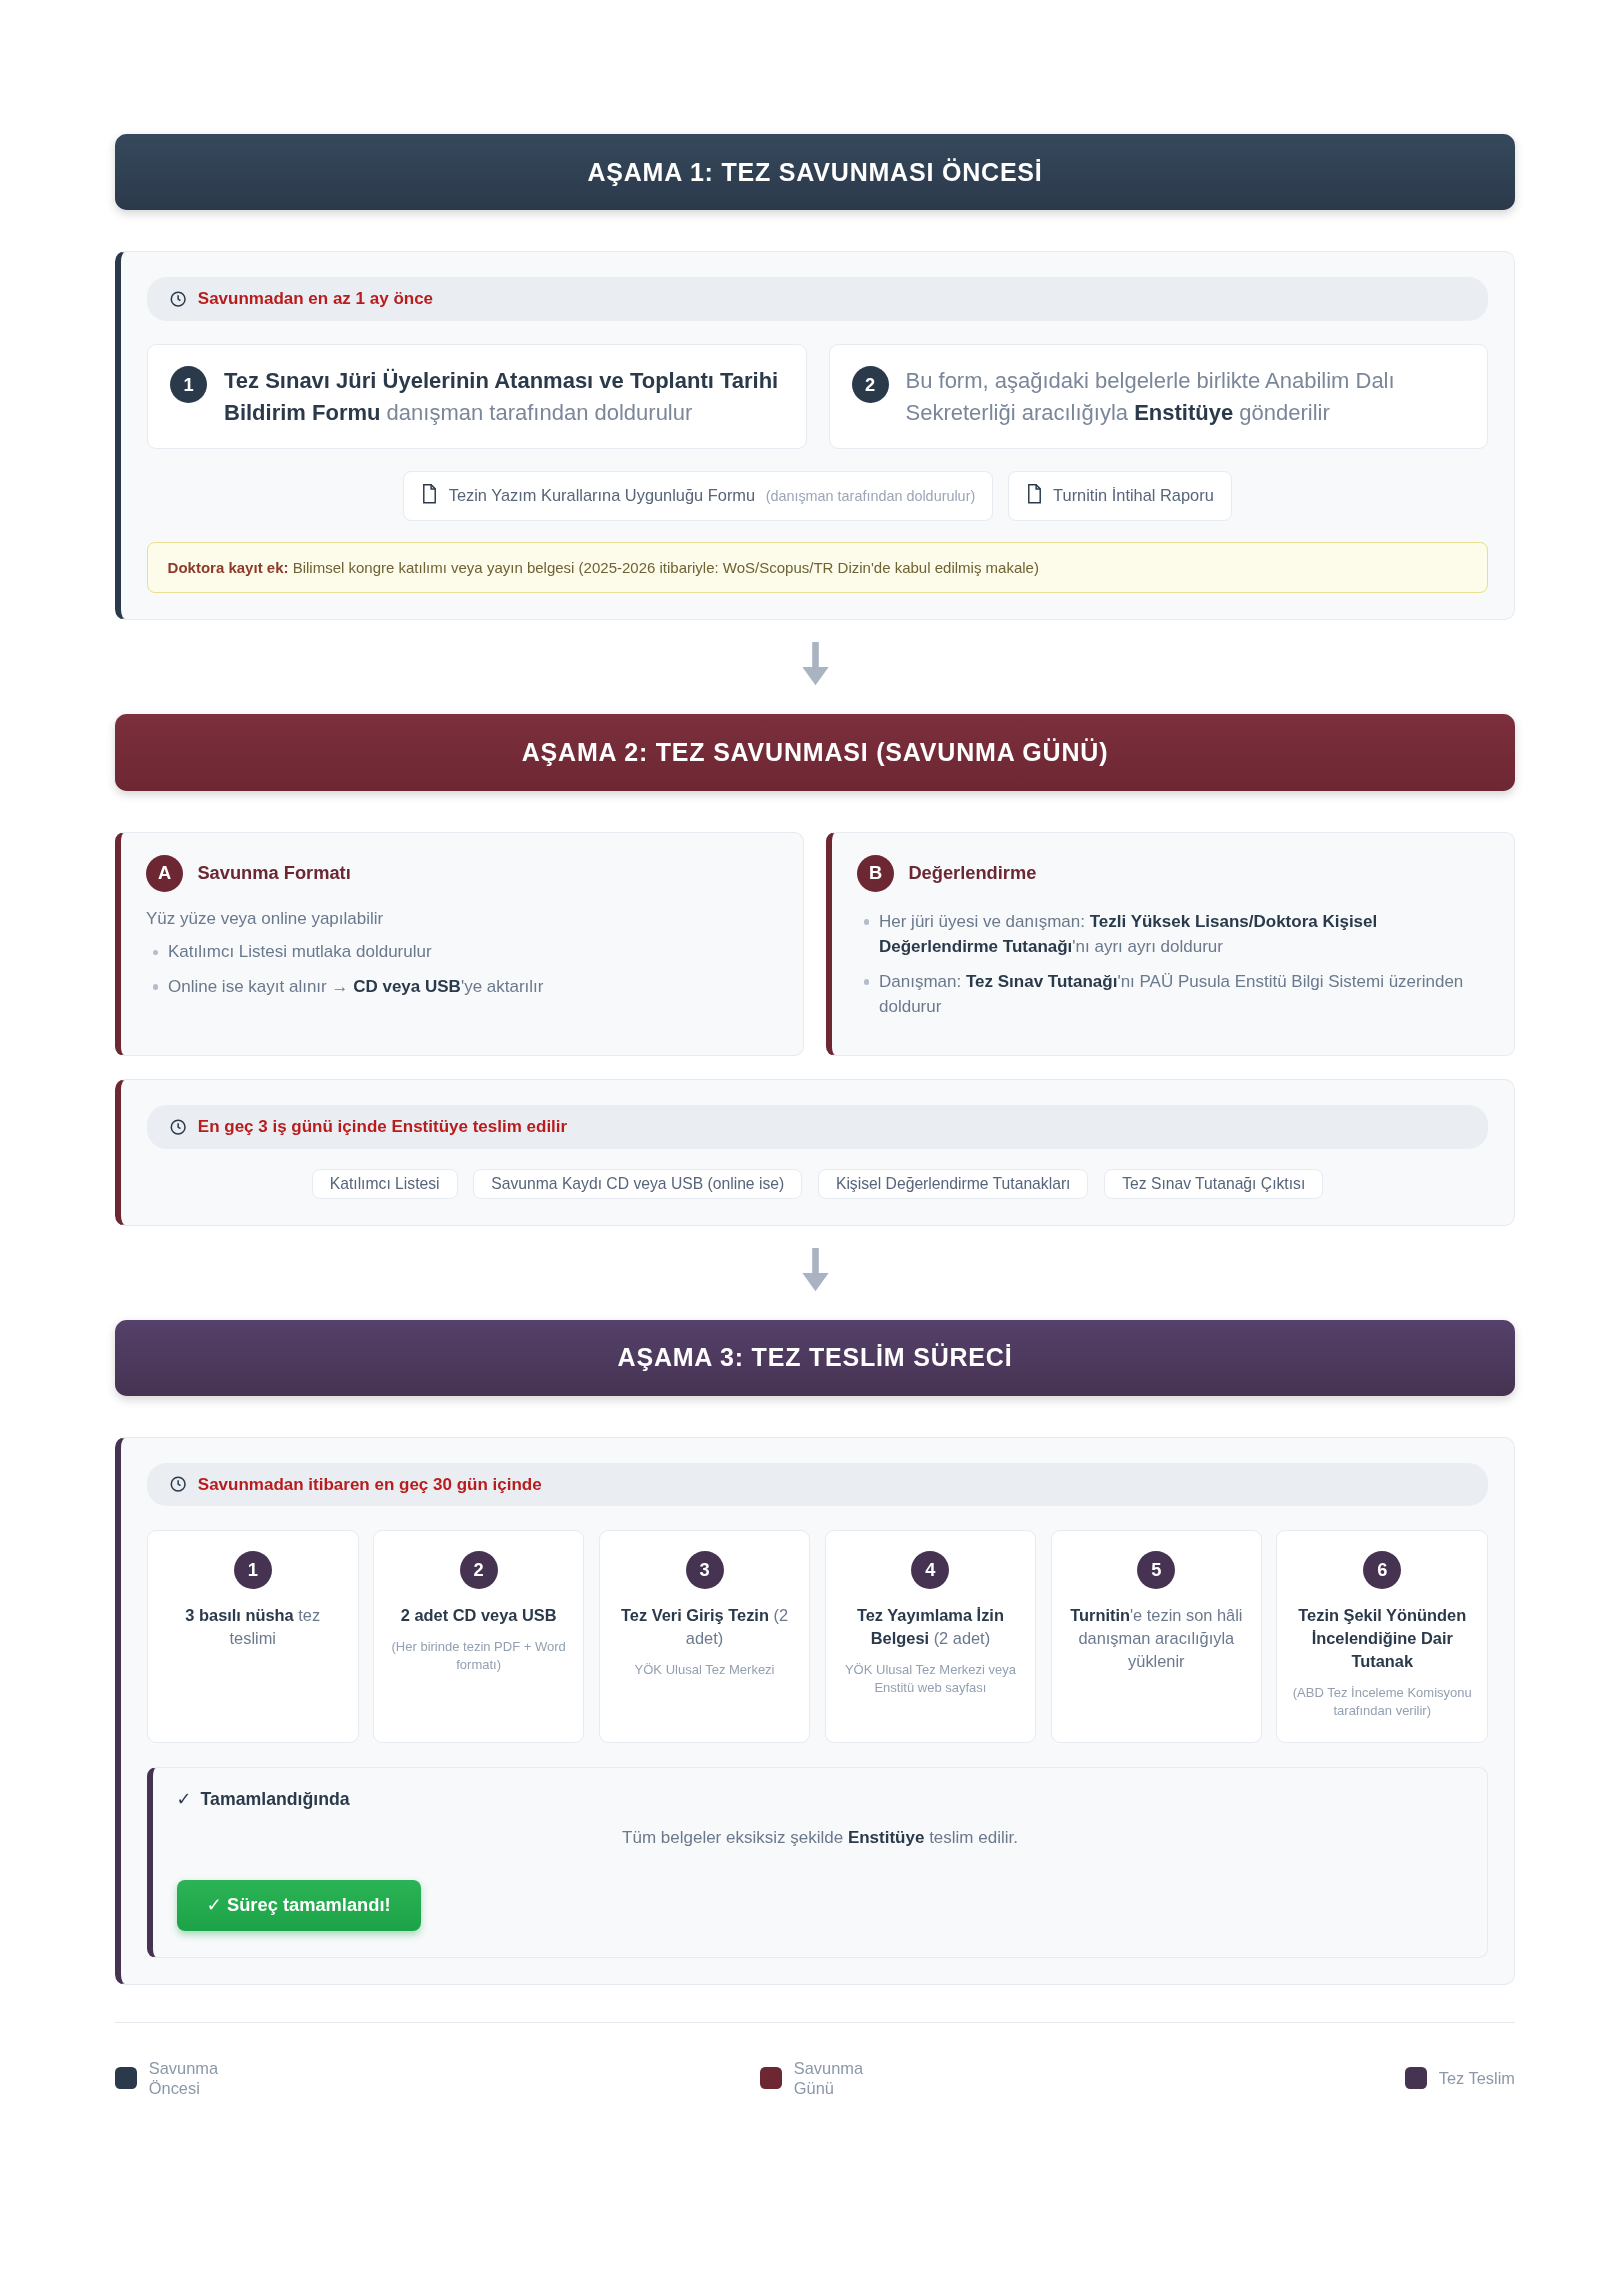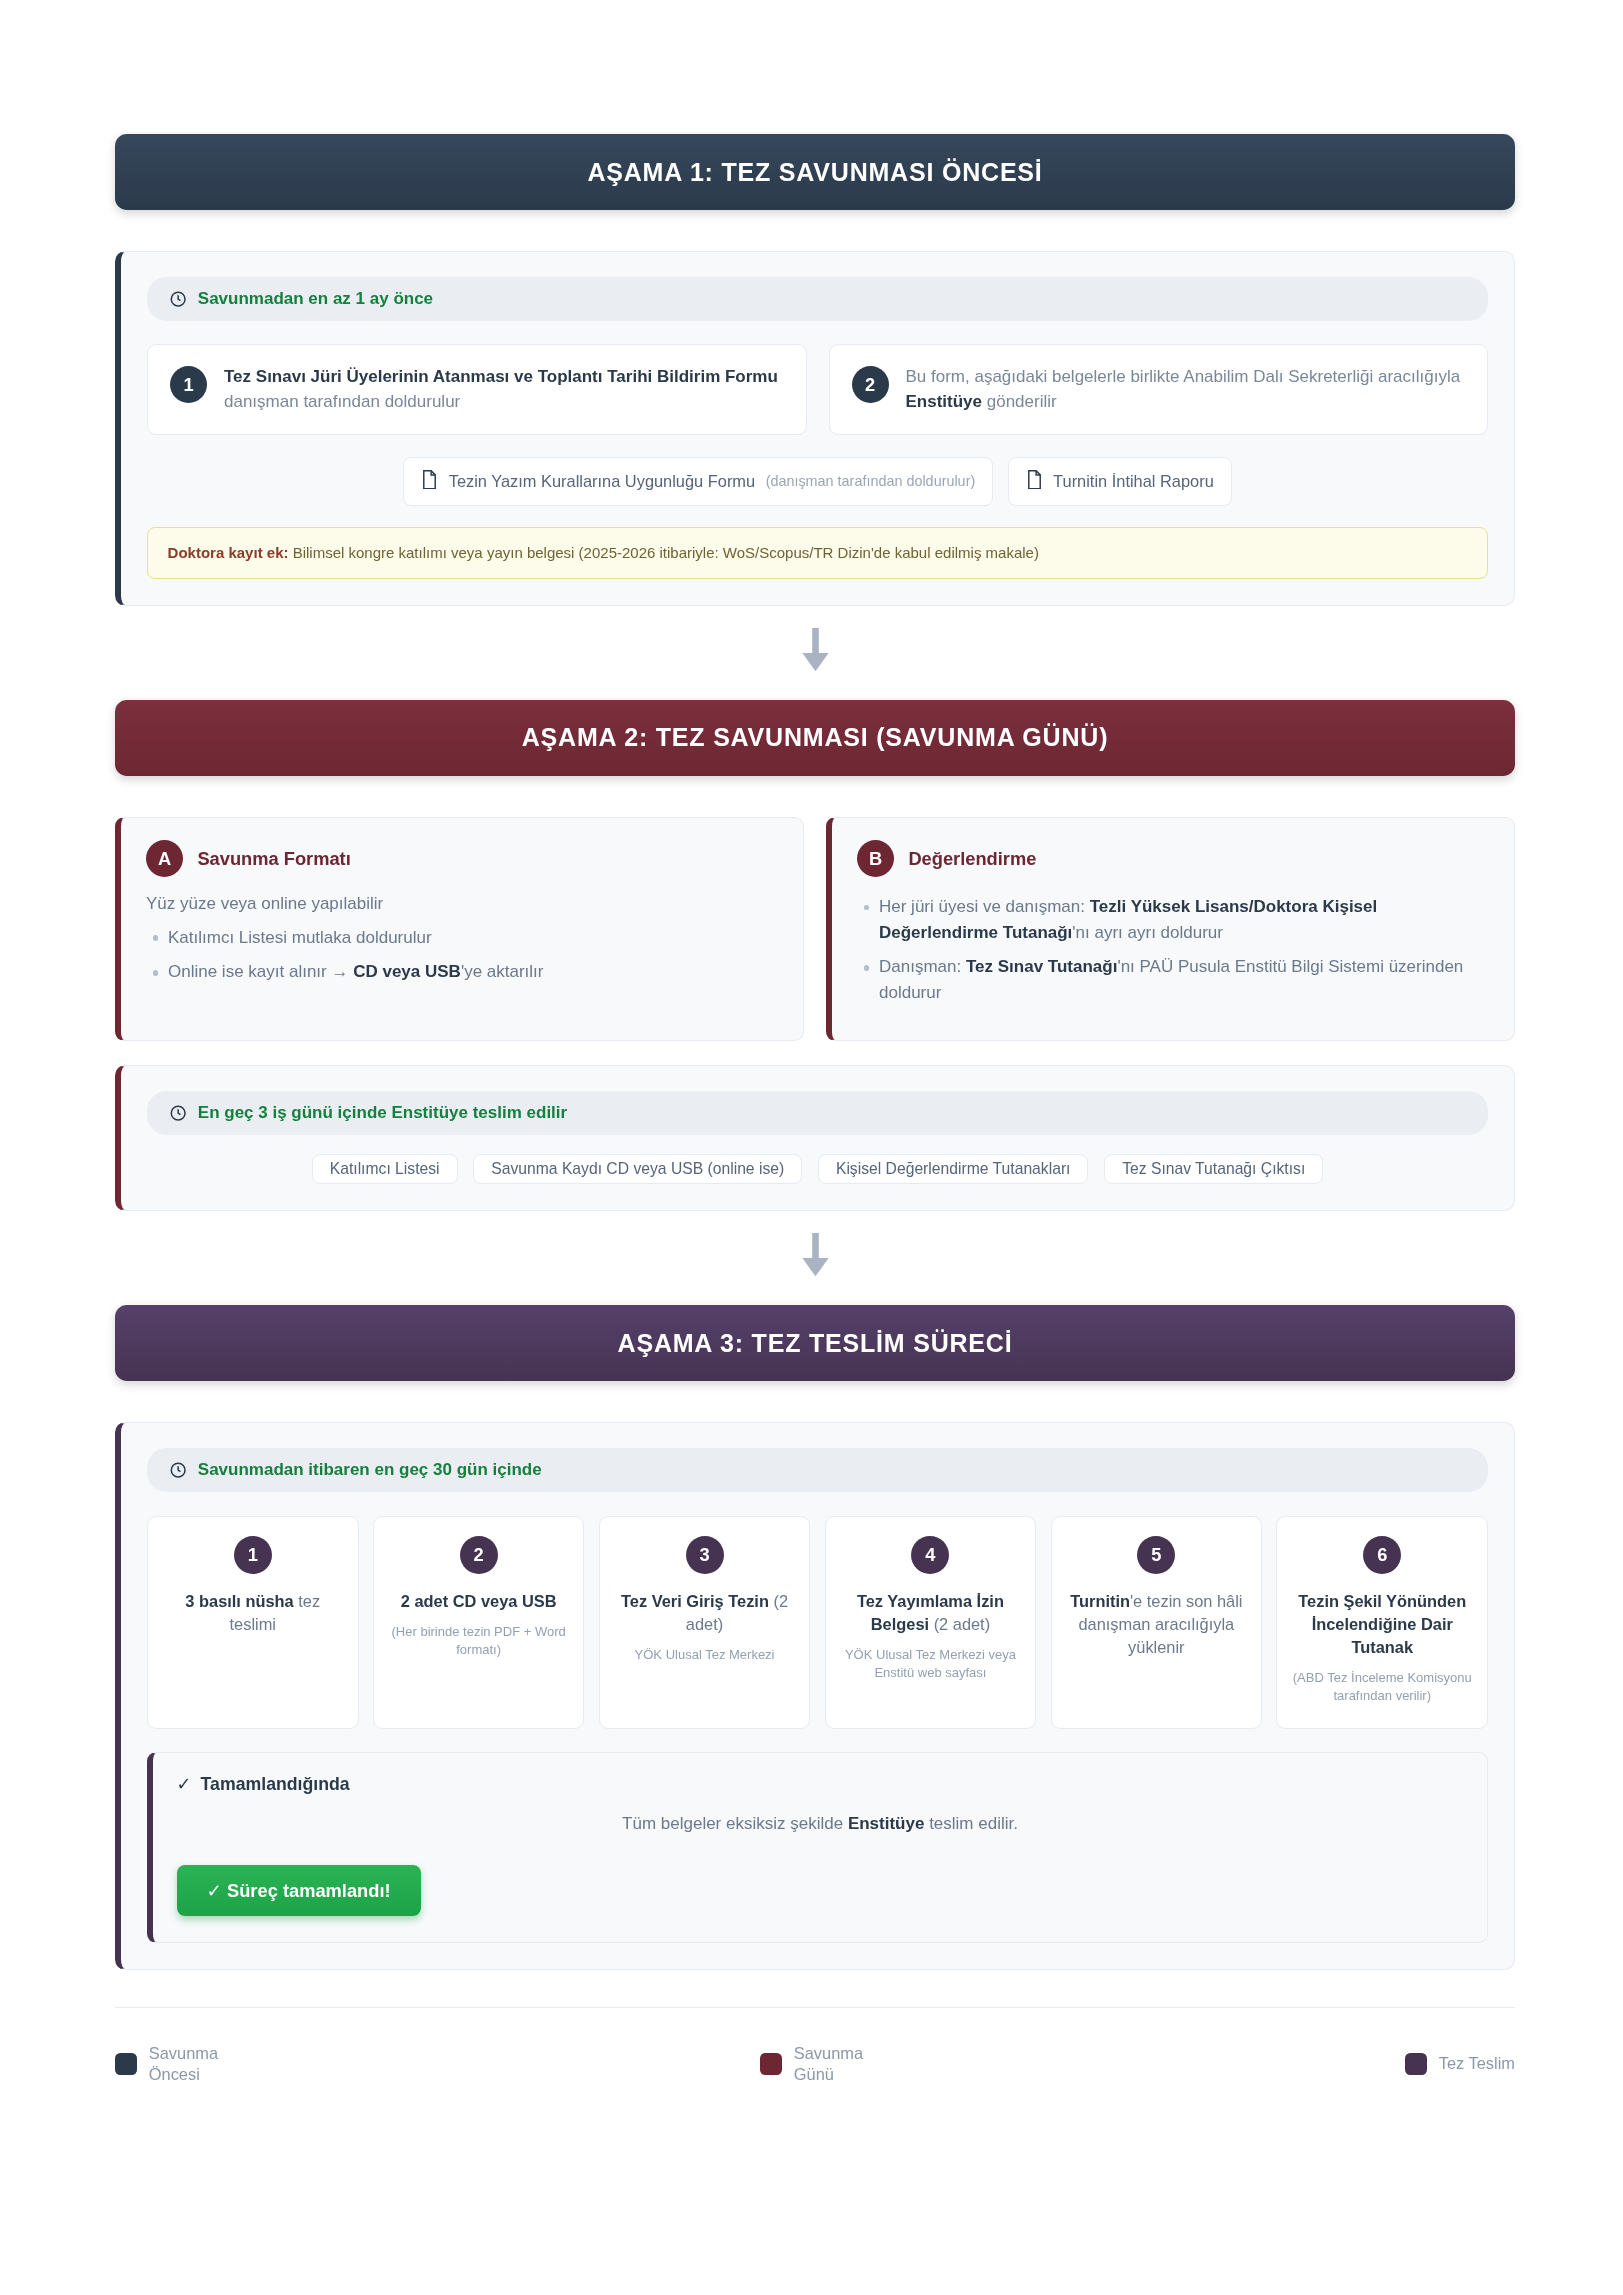--- a/index.html
+++ b/index.html
@@ -58,21 +58,21 @@
     padding: 11.8px 22px;
     display: flex;
     align-items: center;
     gap: 10.5px;
     margin-bottom: 23.6px;
   }
   .timing .clock { display: inline-flex; }
   .timing .timing-text {
     font-size: 17px;
     font-weight: bold;
-    color: #15803d;
+    color: #b91c1c;
   }
 
   
   .two-col { display: flex; gap: 22px; }
   .two-col > * { flex: 1 1 0; min-width: 0; }
 
   .num-card {
     background: #ffffff;
     border: 1.3px solid #e6ebf1;
     border-radius: 9.2px;
@@ -89,21 +89,21 @@
     background: #2b3a4b;
     color: #ffffff;
     font-size: 18.3px;
     font-weight: bold;
     display: flex;
     align-items: center;
     justify-content: center;
     margin-top: 1.3px;
   }
   .num-card .card-text {
-    font-size: 17px;
+    font-size: 22px;
     line-height: 1.45;
     color: #7a8799;
   }
   .num-card .card-text b { color: #2b3a4b; font-weight: bold; }
 
   
   .chips {
     display: flex;
     justify-content: center;
     gap: 14.4px;

